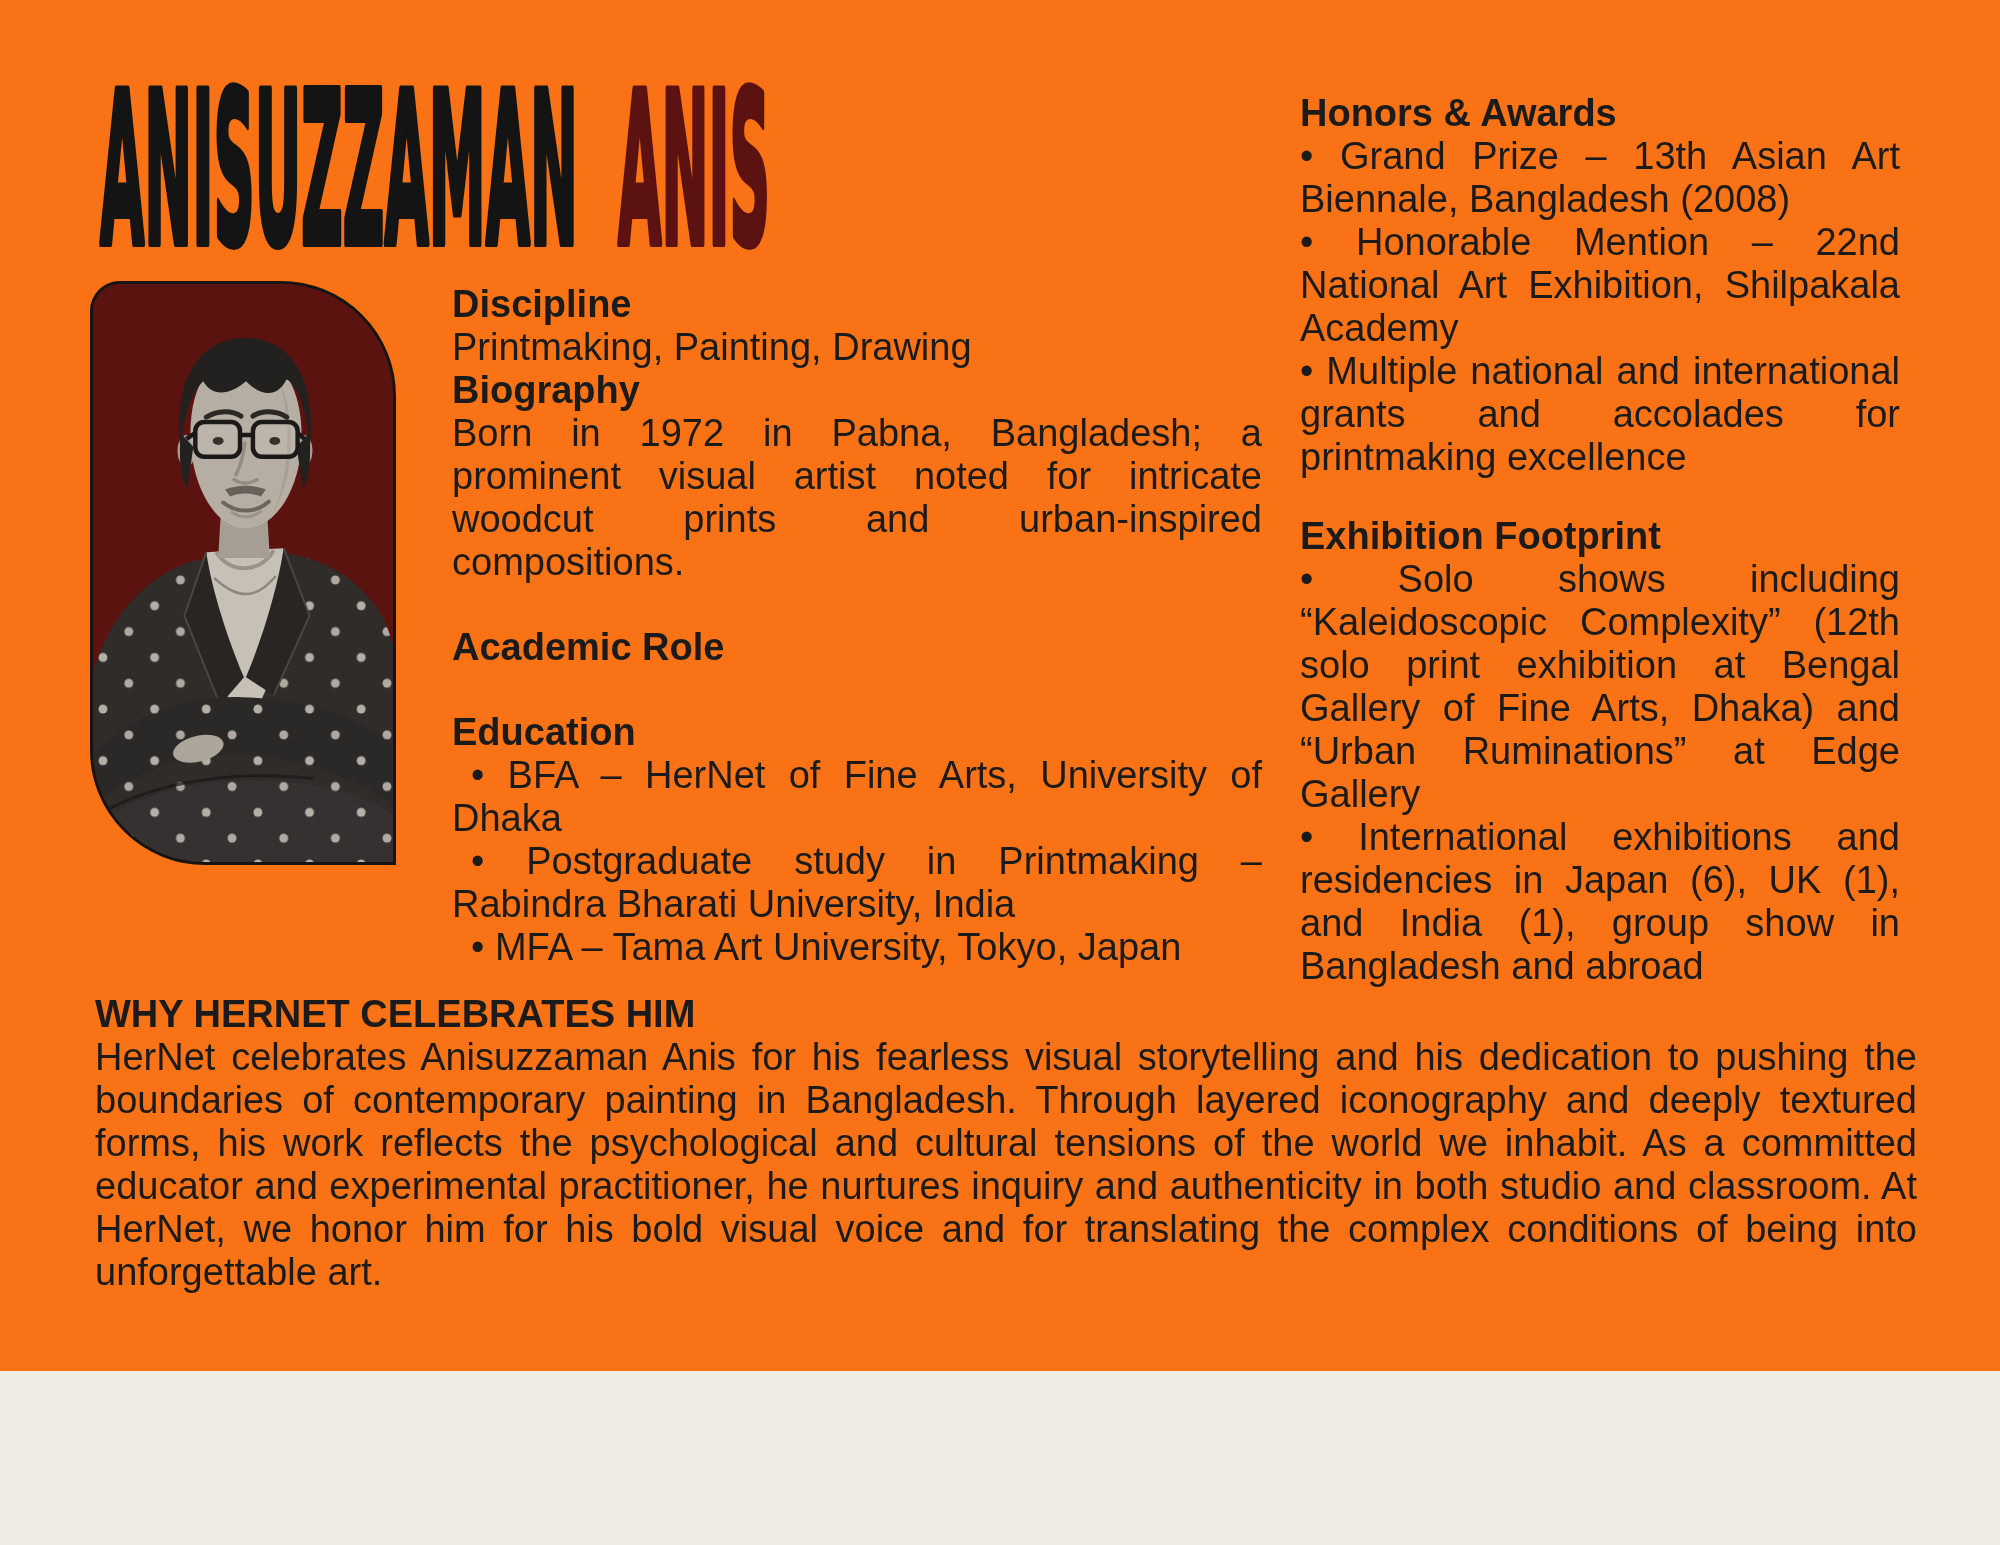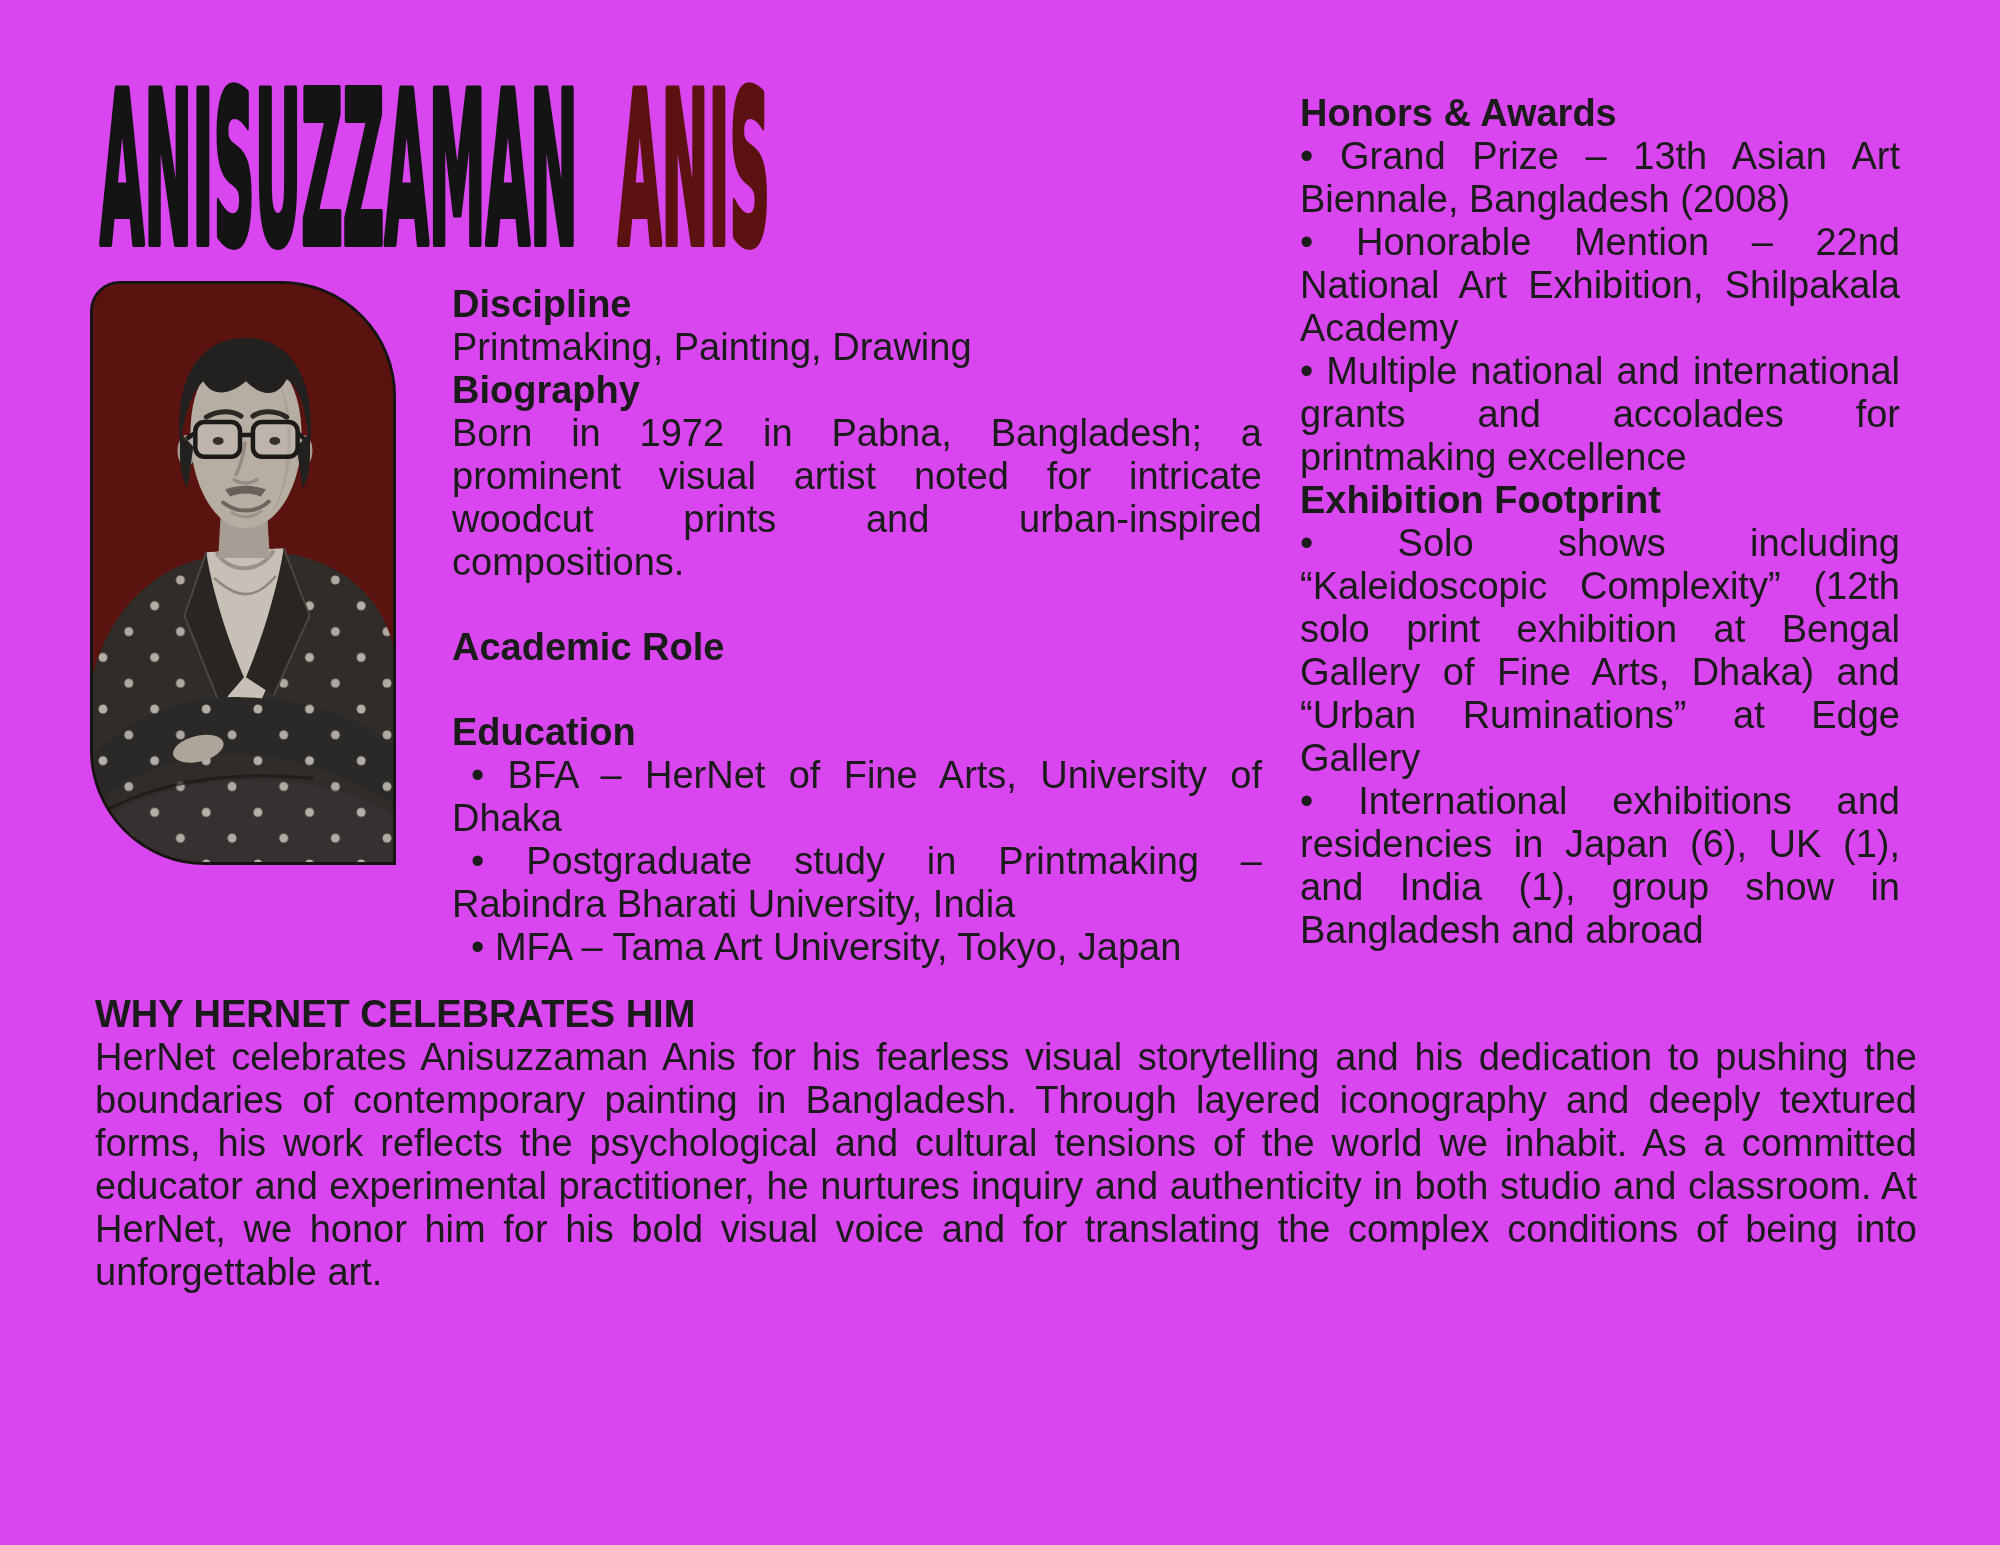--- a/index.html
+++ b/index.html
@@ -1,30 +1,30 @@
 <!DOCTYPE html>
 <html><head>
 <meta charset="utf-8">
 <style>
   html,body{margin:0;padding:0;background:#EFECE4;}
   .canvas{
     position:relative;
-    width:2000px;height:1545px;
-    background:#d946ef;
+    width:2000px;height:1371px;
+    background:#f97316;
     font-family:"Liberation Sans",sans-serif;
     color:#1B1B1B;
     overflow:hidden;
   }
   .txt{font-size:30px;line-height:43px;text-align:justify;}
   .h{font-weight:700;}
   p,h2{margin:0;padding:0;font-size:38px;line-height:43px;}
   .li::before{content:"\2022\00a0";}
   .li-indent::before{content:"\2002\2022\00a0";}
   .gap{margin-top:42px;}
-  .gap-sm{}
+  .gap-sm{margin-top:36px;}
 
   
   .title-svg{position:absolute;left:0;top:0;}
   .t-first,.t-last{
     font-family:"DejaVu Sans",sans-serif;
     font-weight:700;font-size:210px;
     paint-order:stroke;stroke-linejoin:round;
   }
   .t-first{fill:#141414;stroke:#141414;stroke-width:8;}
   .t-last{fill:#5C1210;stroke:#5C1210;stroke-width:8;}

